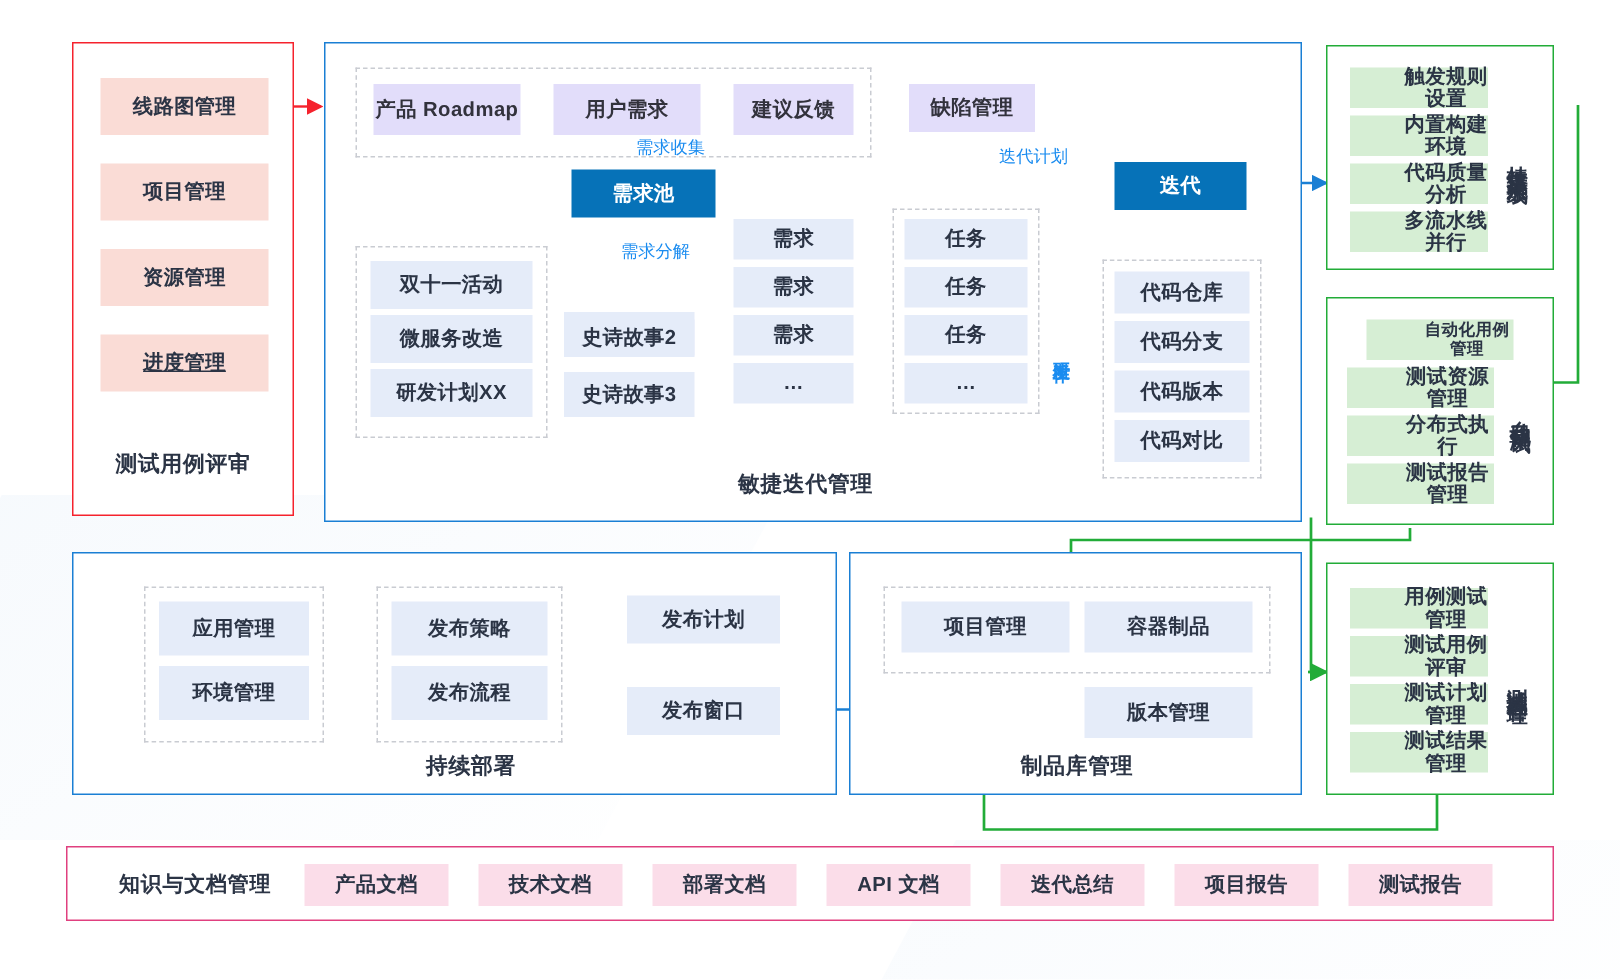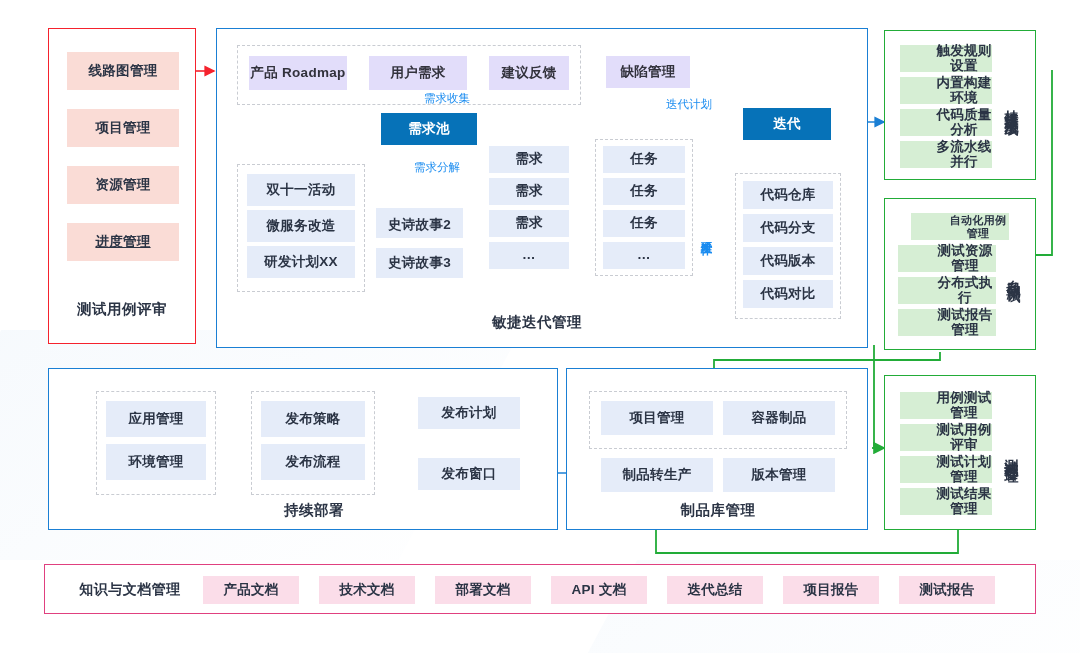--- a/index.html
+++ b/index.html
@@ -212,21 +212,20 @@
     <div class="node n-green" style="left:15px;top:48px;width:92px;height:27px;">测试用例评审</div>
     <div class="node n-green" style="left:15px;top:80px;width:92px;height:27px;">测试计划管理</div>
     <div class="node n-green" style="left:15px;top:112px;width:92px;height:27px;">测试结果管理</div>
     <div class="vcaption" style="left:114px;top:14px;width:26px;height:128px;">测试过程管理</div>
   </div>
 
   <div class="panel blue" style="left:566px;top:368px;width:302px;height:162px;">
     <div class="dashgroup" style="left:22px;top:22px;width:258px;height:58px;"></div>
     <div class="node n-lblue" style="left:34px;top:32px;width:112px;height:34px;">项目管理</div>
     <div class="node n-lblue" style="left:156px;top:32px;width:112px;height:34px;">容器制品</div>
-    <div class="node n-lblue" style="left:34px;top:89px;width:112px;height:34px;">制品转生产</div>
     <div class="node n-lblue" style="left:156px;top:89px;width:112px;height:34px;">版本管理</div>
     <div class="caption" style="left:66px;top:130px;width:170px;height:22px;">制品库管理</div>
   </div>
 
   <div class="panel pink" style="left:44px;top:564px;width:992px;height:50px;">
     <div class="caption" style="left:20px;top:13px;width:130px;height:24px;font-size:14px;">知识与文档管理</div>
     <div class="node n-pink-soft" style="left:158px;top:11px;width:96px;height:28px;">产品文档</div>
     <div class="node n-pink-soft" style="left:274px;top:11px;width:96px;height:28px;">技术文档</div>
     <div class="node n-pink-soft" style="left:390px;top:11px;width:96px;height:28px;">部署文档</div>
     <div class="node n-pink-soft" style="left:506px;top:11px;width:96px;height:28px;">API 文档</div>

